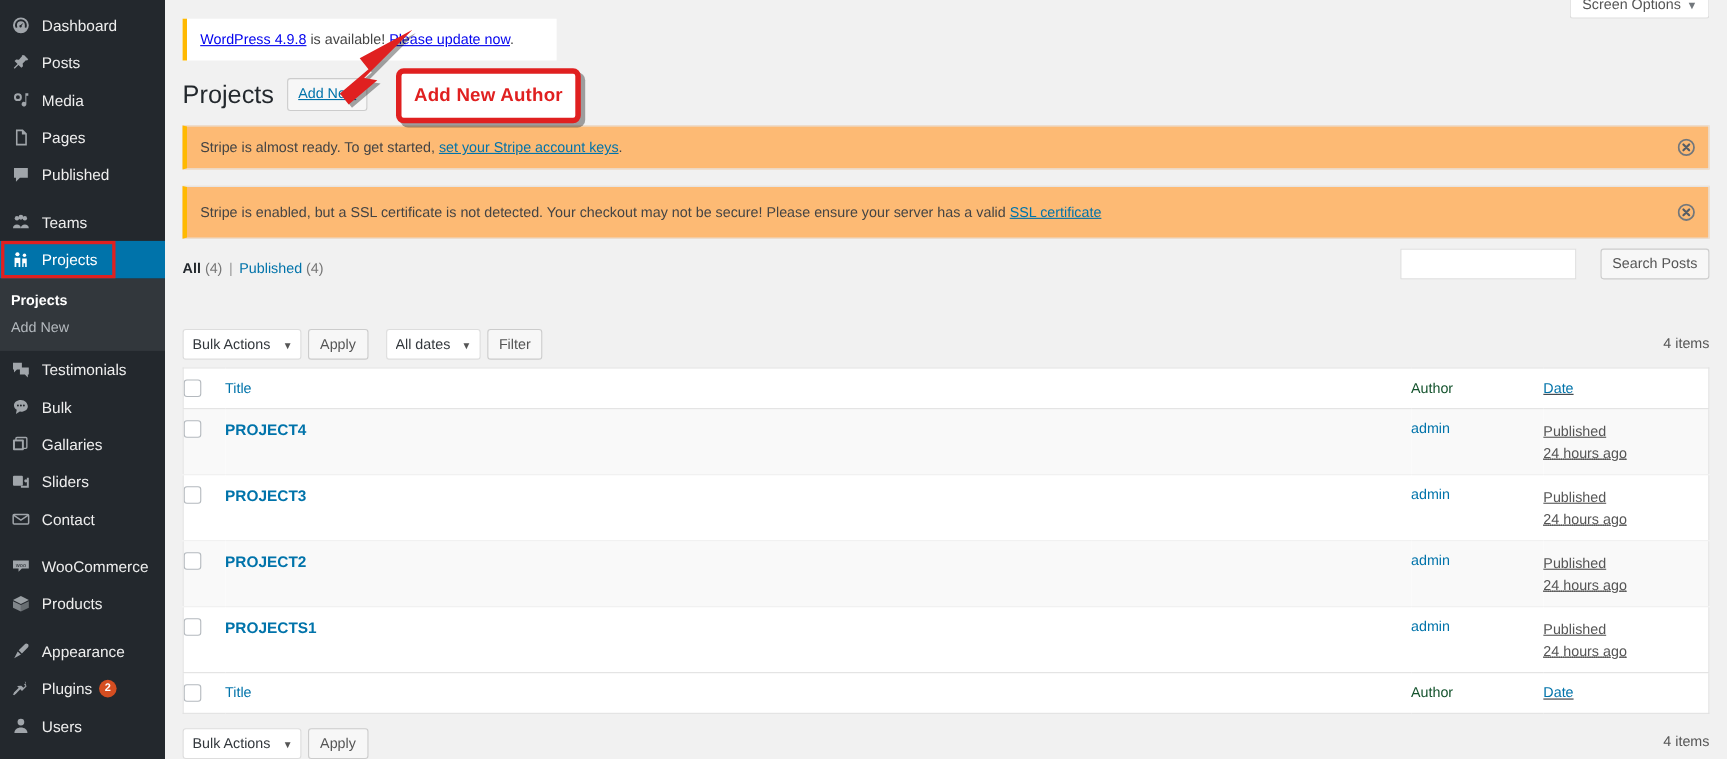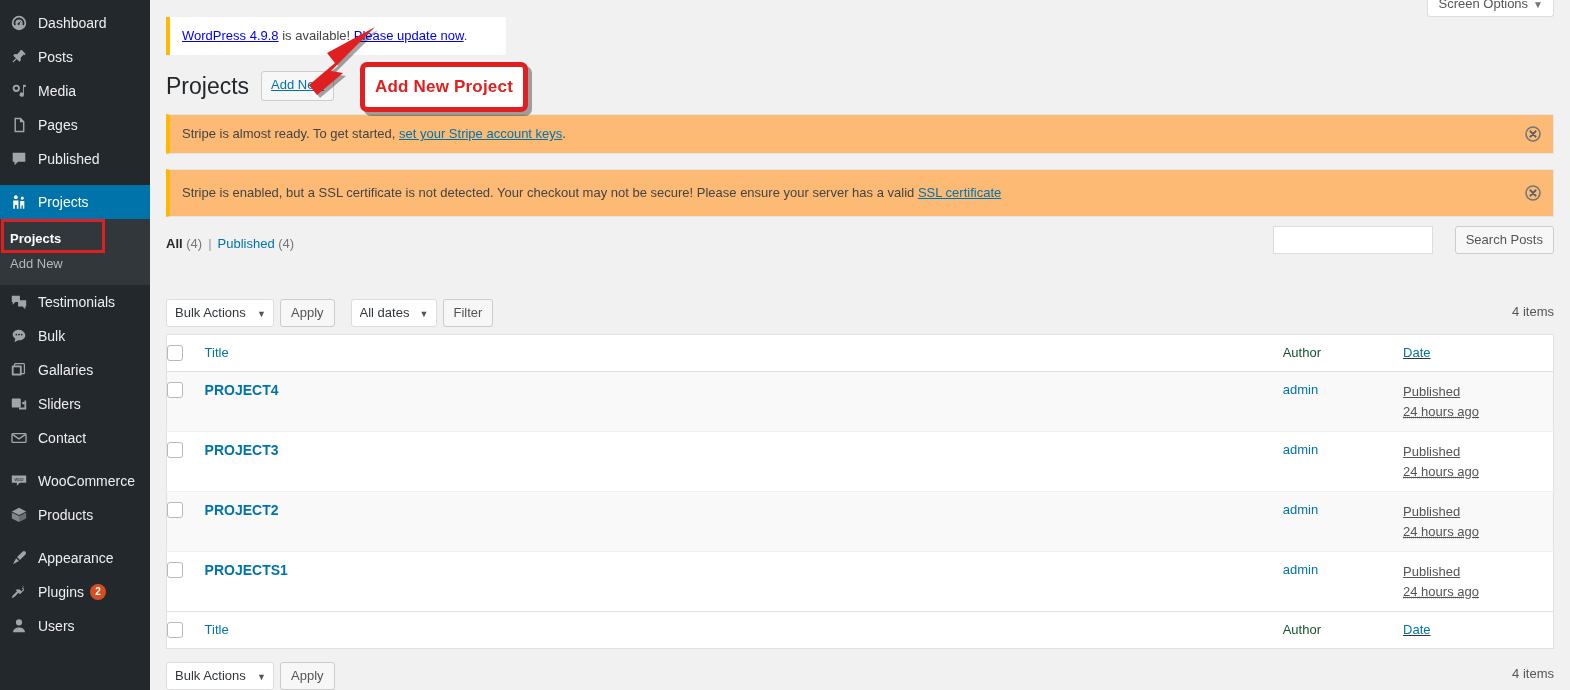--- a/index.html
+++ b/index.html
@@ -395,20 +395,31 @@
         </div>
         <div class="menu-item">
           <span class="micon">
             <svg width="18" height="18" viewBox="0 0 20 20" fill="currentColor">
               <path d="M3 3h14v10H9l-4 4v-4H3V3z"></path>
             </svg>
           </span>
           <span class="mlabel">Published</span>
         </div>
         <div class="menu-sep"></div>
+        <div class="menu-item">
+          <span class="micon">
+            <svg width="18" height="18" viewBox="0 0 20 20" fill="currentColor">
+              <circle cx="6" cy="6" r="2.2"></circle>
+              <circle cx="14" cy="6" r="2.2"></circle>
+              <circle cx="10" cy="5" r="2.4"></circle>
+              <path d="M2 16c0-2.2 1.8-3.6 4-3.6s4 1.4 4 3.6H2zm8 0c0-2.2 1.8-3.6 4-3.6s4 1.4 4 3.6h-8z"></path>
+            </svg>
+          </span>
+          <span class="mlabel">Teams</span>
+        </div>
         <div class="menu-item current">
           <span class="micon">
             <svg width="18" height="18" viewBox="0 0 20 20" fill="currentColor">
               <circle cx="6.5" cy="4.6" r="2.1"></circle>
               <path d="M3.6 8.2h5.8v9.2H7.6v-4H5.4v4H3.6z"></path>
               <circle cx="13.6" cy="5.6" r="1.8"></circle>
               <path d="M11.3 9h4.6v8.4h-1.6v-3.6h-1.6v3.6h-1.4z"></path>
             </svg>
           </span>
           <span class="mlabel">Projects</span>
@@ -687,17 +698,17 @@
       <span class="displaying-num">4 items</span>
     </div>
 
     <svg id="anno-arrow" viewBox="0 0 80 78">
       <g transform="translate(3,3)">
         <path d="M74 2 L30 46 L42 48 L16 70 L8 60 L34 38 L26 28 Z" fill="rgba(0,0,0,0.35)" transform="translate(3,3)"></path>
         <path d="M74 2 L30 46 L42 48 L16 70 L8 60 L34 38 L26 28 Z" fill="#e02020"></path>
       </g>
     </svg>
     <div id="anno-callout">
-      <span>Add New Project</span>
+      <span>Add New Author</span>
     </div>
 
   </div>
 </div>
 
 </body></html>

